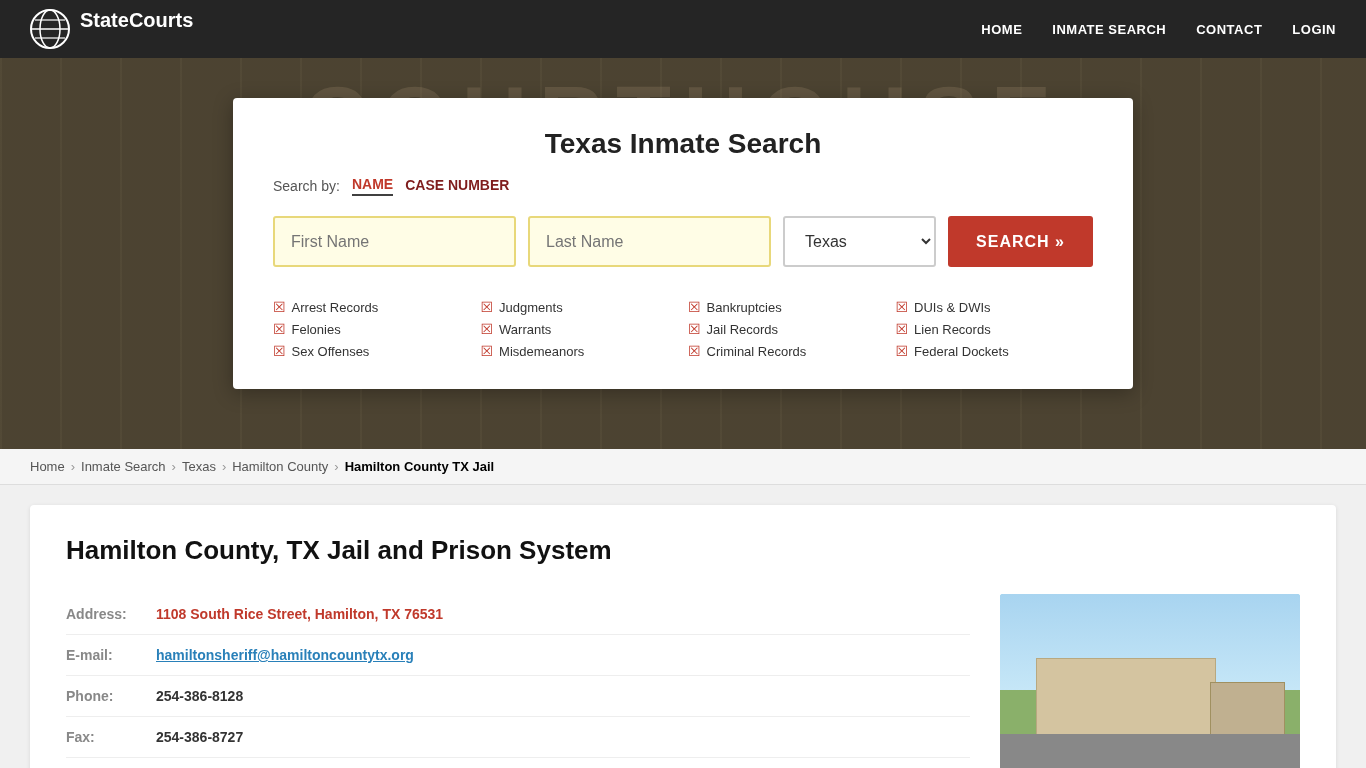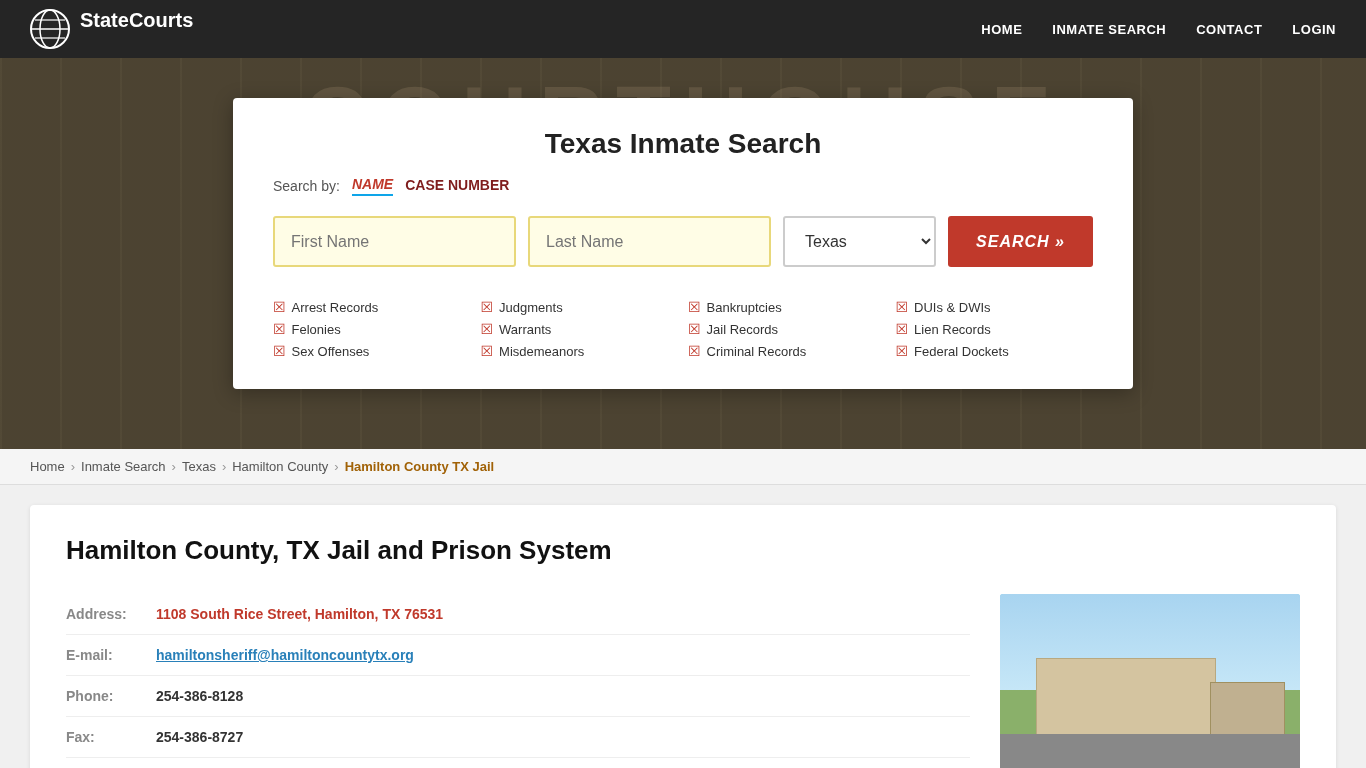--- a/index.html
+++ b/index.html
@@ -109,22 +109,21 @@
     }
     .search-tab {
       font-size: 14px;
       font-weight: bold;
       cursor: pointer;
       padding-bottom: 2px;
       color: #7f1d1d;
     }
     .search-tab.active {
       color: #c0392b;
-      border-bottom: 2px solid #0ea5e9;
-      font-style: italic;
+      border-bottom: 2px solid #404040;
     }
     .search-inputs {
       display: flex;
       gap: 12px;
       margin-bottom: 32px;
     }
     .input-text {
       flex: 1;
       padding: 14px 16px;
       border: 2px solid #e8d87a;
@@ -149,21 +148,20 @@
       background: #c0392b;
       color: #fff;
       font-size: 16px;
       font-weight: bold;
       letter-spacing: 1px;
       padding: 14px 28px;
       border: none;
       border-radius: 3px;
       cursor: pointer;
       white-space: nowrap;
-      font-style: italic;
     }
 
     
     .features-grid {
       display: grid;
       grid-template-columns: repeat(4, 1fr);
       gap: 6px 10px;
       font-size: 13px;
       color: #333;
     }
@@ -191,21 +189,21 @@
     .breadcrumb-link {
       color: #555;
       text-decoration: none;
       cursor: pointer;
     }
     .breadcrumb-sep {
       color: #999;
     }
     .breadcrumb-current {
       font-weight: bold;
-      color: #a16207;
+      color: #000000;
     }
 
     
     .main-content {
       background: #f0f0f0;
       padding: 20px 30px;
       min-height: 360px;
     }
     .content-card {
       background: #fff;

